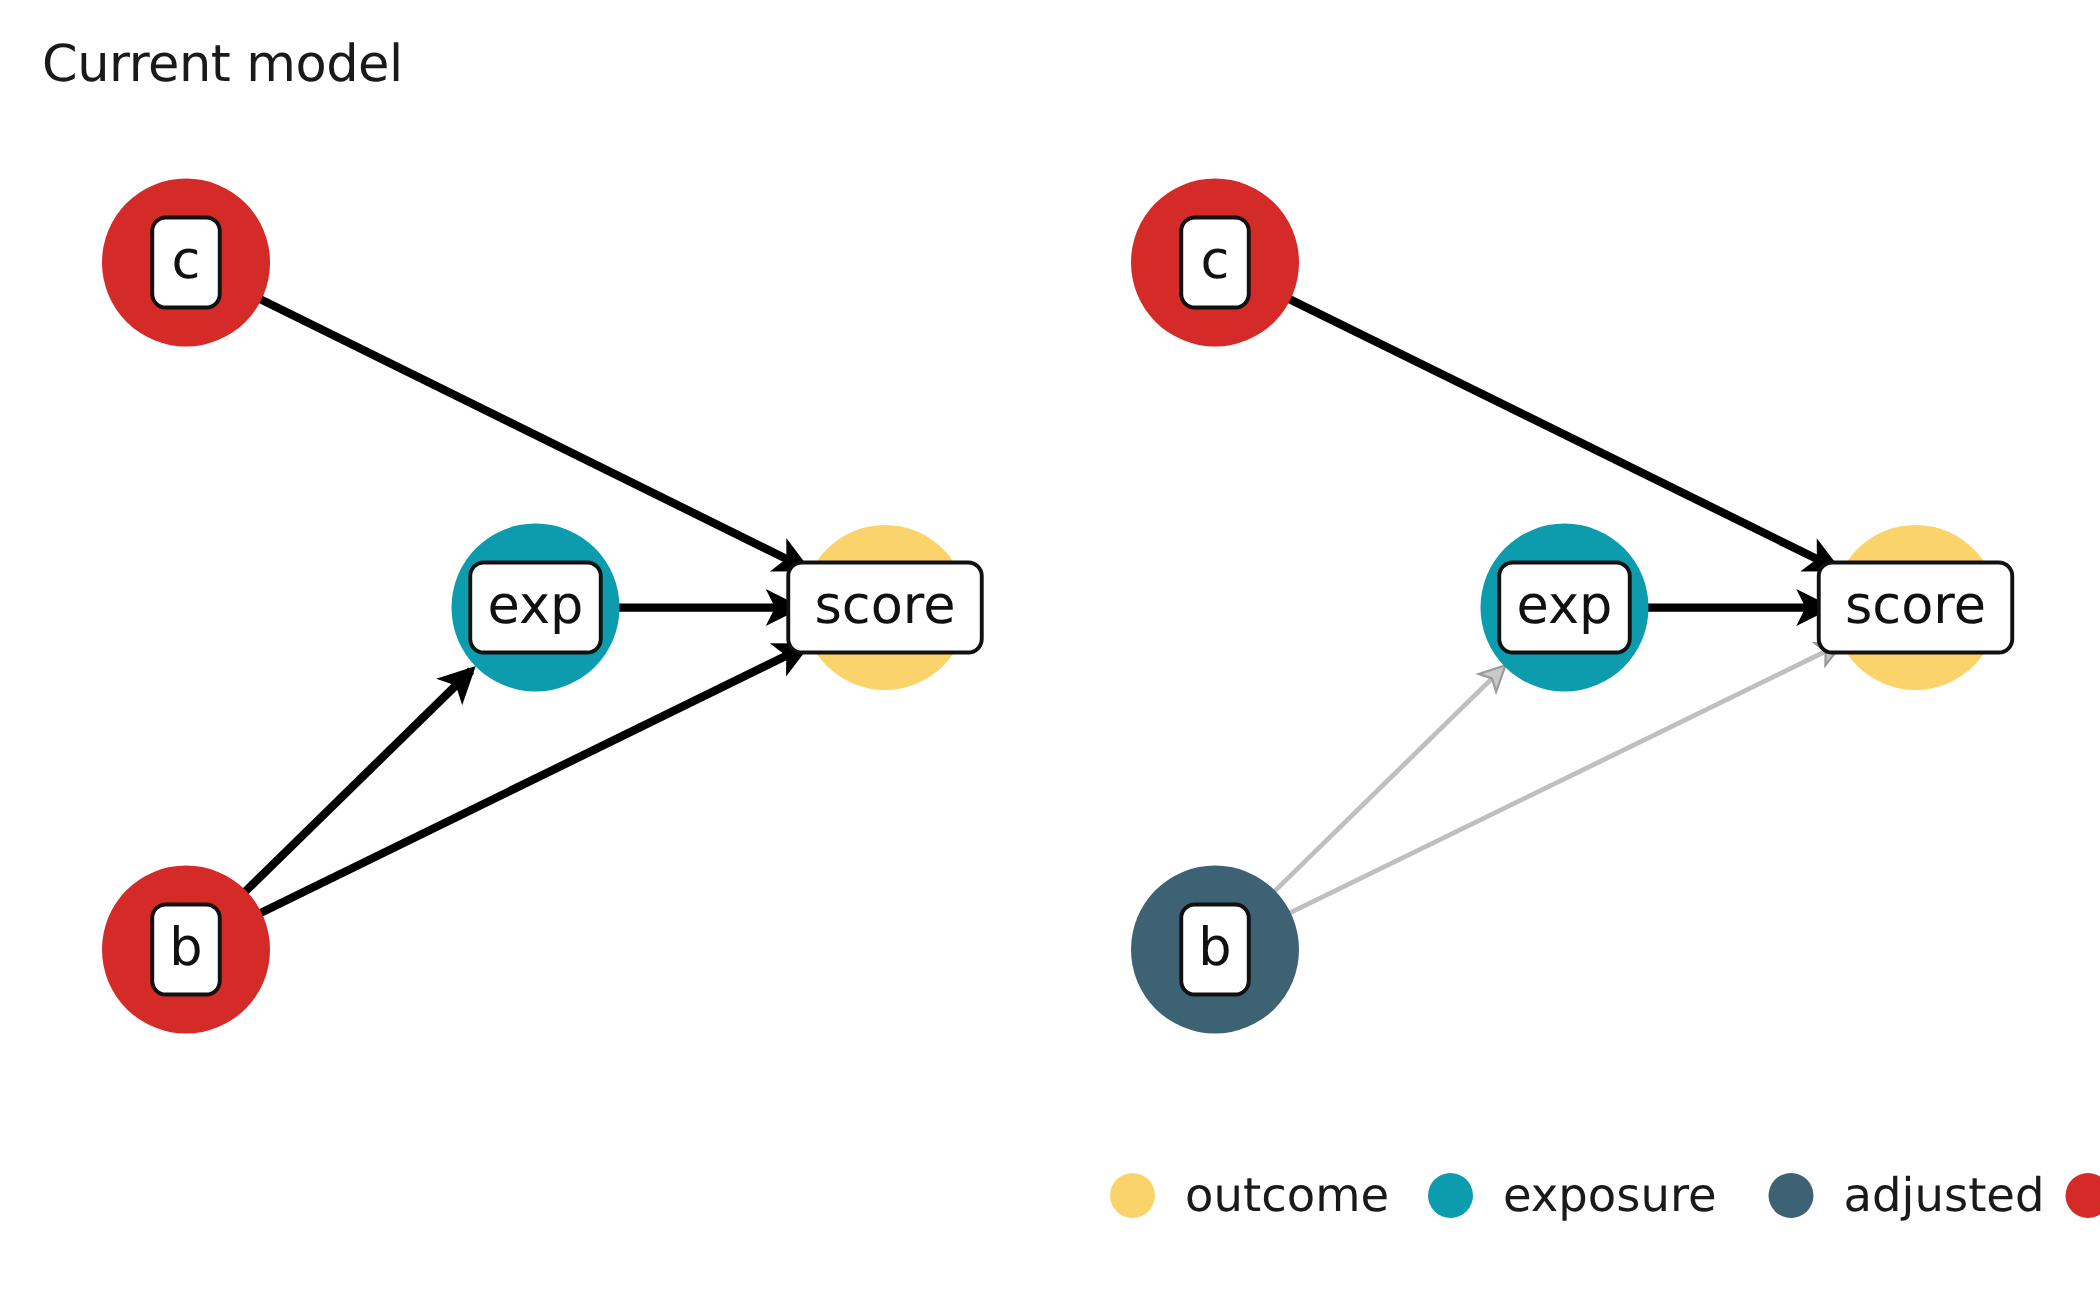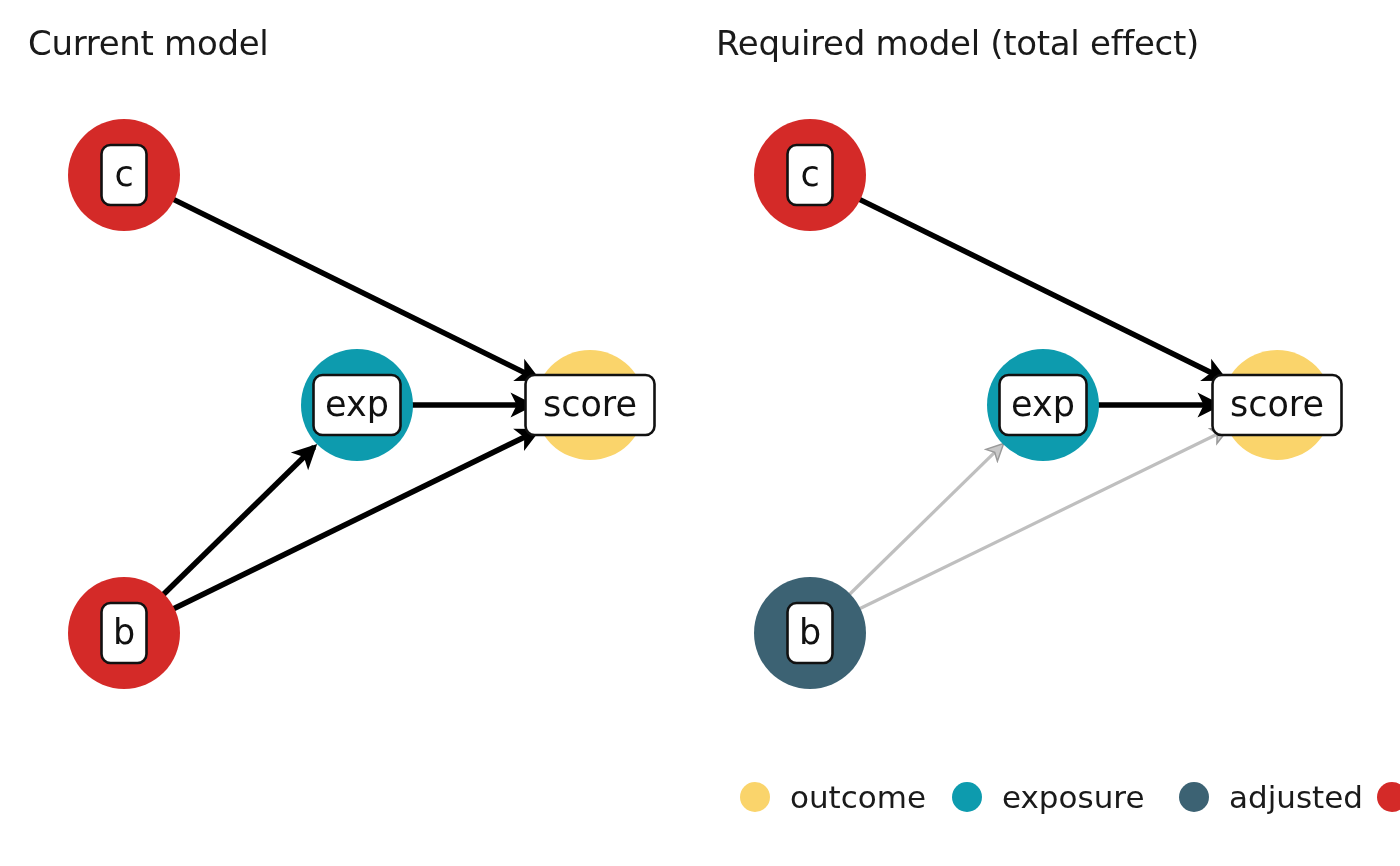--- a/index.html
+++ b/index.html
@@ -71,21 +71,20 @@
     dominant-baseline: middle;
   }
 </style>
 </head>
 <body>
 
 <div id="stage">
 
   <div class="panel-title" id="title-left">Current model</div>
 
-  <div class="panel-title" id="title-right">Required model (total effect)</div>
 
   <svg class="dag-layer" viewBox="0 0 1400 866">
     <defs>
       <marker id="ah-solid" viewBox="0 0 12 12" refX="9.2" refY="6" markerWidth="5.2" markerHeight="5.2" orient="auto-start-reverse">
         <path d="M 0.6 0.8 L 11 6 L 0.6 11.2 L 3.2 6 Z" fill="#000000"></path>
       </marker>
       <marker id="ah-faded" viewBox="0 0 12 12" refX="9.2" refY="6" markerWidth="6.2" markerHeight="6.2" orient="auto-start-reverse">
         <path d="M 0.8 1 L 11 6 L 0.8 11 L 3.4 6 Z" fill="#c9c9c9" stroke="#9a9a9a" stroke-width="0.9"></path>
       </marker>
     </defs>

